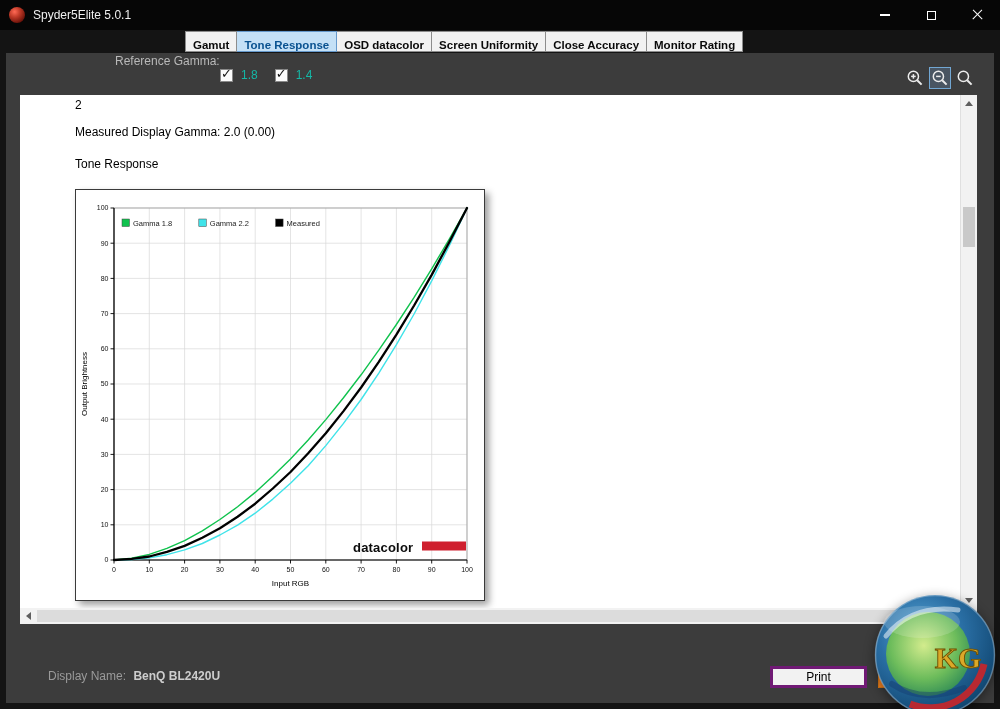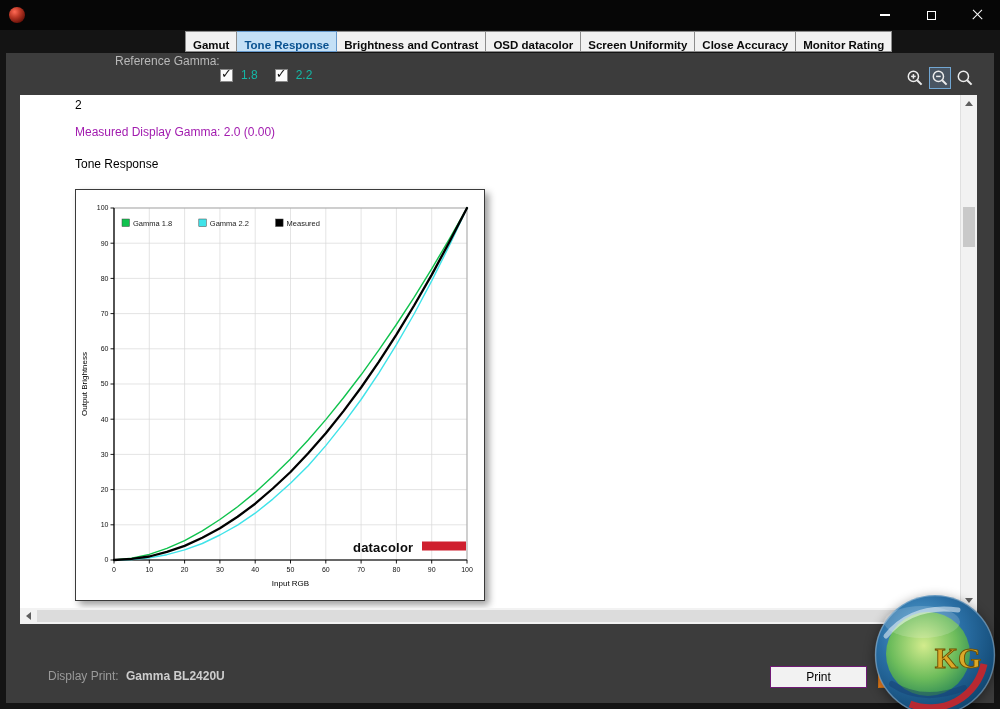--- a/index.html
+++ b/index.html
@@ -34,21 +34,21 @@
   .cb{position:relative;width:13px;height:13px;background:#fcfcfc;border:1px solid #8a8a8a;}
   .ck{position:absolute;left:0;top:-4px;font-size:13px;font-weight:bold;color:#151515;}
   .optlabel{font-size:12px;color:#14b8a6;}
 
   .zoom-buttons{position:absolute;right:24px;top:67px;display:flex;gap:3px;z-index:5;}
   .zoombtn{width:22px;height:22px;display:flex;align-items:center;justify-content:center;border:1px solid transparent;}
   .zoombtn.sel{border-color:#72a7d3;background:rgba(110,160,210,0.25);}
 
   .content-panel{position:absolute;left:20px;top:95px;width:957px;height:513px;background:#fff;z-index:4;}
   .frag{position:absolute;left:55px;top:3px;font-size:12px;color:#000;}
-  .measured{position:absolute;left:55px;top:30px;font-size:12px;color:#a21caf;}
+  .measured{position:absolute;left:55px;top:30px;font-size:12px;color:#000000;}
   .section-title{position:absolute;left:55px;top:62px;font-size:12px;color:#000;}
   .chart-box{position:absolute;left:55px;top:94px;width:410px;height:412px;background:#fff;border:1px solid #3a3a3a;
     box-shadow:4px 4px 7px rgba(0,0,0,0.38);}
   #plot{display:block;}
   #plot text{font-family:"Liberation Sans","DejaVu Sans",sans-serif;}
 
   .vscroll{position:absolute;right:0;top:0;width:17px;height:513px;background:#f2f2f2;border-left:1px solid #e0e0e0;}
   .vs-btn{position:absolute;left:0;width:16px;height:16px;display:flex;align-items:center;justify-content:center;background:#f2f2f2;}
   .vs-up{top:0;}
   .vs-down{bottom:0;}
@@ -63,68 +63,68 @@
   .tri{width:0;height:0;}
   .tri-up{border-left:4px solid transparent;border-right:4px solid transparent;border-bottom:5px solid #5f5f5f;}
   .tri-down{border-left:4px solid transparent;border-right:4px solid transparent;border-top:5px solid #5f5f5f;}
   .tri-left{border-top:4px solid transparent;border-bottom:4px solid transparent;border-right:5px solid #5f5f5f;}
   .tri-right{border-top:4px solid transparent;border-bottom:4px solid transparent;border-left:5px solid #5f5f5f;}
 
   .display-name{position:absolute;left:48px;top:669px;font-size:12px;color:#9a9a9a;z-index:5;}
   .dn-value{font-weight:bold;color:#cdcdcd;margin-left:4px;}
   .btn{position:absolute;top:666px;width:97px;height:22px;font-size:12px;display:flex;align-items:center;justify-content:center;
     font-family:inherit;cursor:default;z-index:5;}
-  .btn-print{left:770px;background:#f2f2f2;border:1px solid #701a75;color:#000;}
+  .btn-print{left:770px;background:#f2f2f2;border:3px solid #701a75;color:#000;}
   .btn-close{left:878px;background:var(--close-button,#f28222);border:1px solid #d97714;color:#fff;}
 
   .watermark{position:absolute;left:872px;top:592px;width:126px;height:126px;z-index:30;
     filter:drop-shadow(0 3px 6px rgba(0,0,0,0.45));}
 </style>
 </head>
 <body>
 
 <div class="titlebar">
   <div class="app-icon"></div>
+  <div class="title">Spyder5Elite 5.0.1</div>
   <div class="win-btn win-min">
     <span class="glyph-min"></span>
   </div>
   <div class="win-btn win-max">
     <span class="glyph-max"></span>
   </div>
   <div class="win-btn win-close">
     <span class="glyph-close"></span>
   </div>
 </div>
 
 <div class="frame"></div>
 <div class="inner-panel"></div>
 
 <div class="tabbar">
     <div class="tab">Gamut</div>
     <div class="tab active">Tone Response</div>
-    <div class="tab">Brightness and Contrast</div>
     <div class="tab">OSD datacolor</div>
     <div class="tab">Screen Uniformity</div>
     <div class="tab">Close Accuracy</div>
     <div class="tab">Monitor Rating</div>
   </div>
 
 <div class="toolbar-label">Reference Gamma:</div>
 <div class="gamma-options">
     <div class="opt">
       <span class="cb">
         <span class="ck">✓</span>
       </span>
       <span class="optlabel">1.8</span>
     </div>
     <div class="opt">
       <span class="cb">
         <span class="ck">✓</span>
       </span>
-      <span class="optlabel">2.2</span>
+      <span class="optlabel">1.4</span>
     </div>
   </div>
 <div class="zoom-buttons">
     <div class="zoombtn">
       <svg width="18" height="18" viewBox="0 0 18 18">
         <g fill="none" stroke="#ececec" stroke-width="1.5">
           <circle cx="7.4" cy="7.4" r="5.1"></circle>
           <line x1="11.2" y1="11.2" x2="15.6" y2="15.6" stroke-width="2"></line>
           <line x1="5.1" y1="7.4" x2="9.7" y2="7.4"></line>
           <line x1="7.4" y1="5.1" x2="7.4" y2="9.7"></line>
@@ -265,22 +265,22 @@
   <div class="hs-btn hs-left">
     <span class="tri tri-left"></span>
   </div>
   <div class="hs-thumb"></div>
   <div class="hs-btn hs-right">
     <span class="tri tri-right"></span>
   </div>
 </div>
 
 <div class="display-name">
-  <span>Display Print:</span>
-  <span class="dn-value">Gamma BL2420U</span>
+  <span>Display Name:</span>
+  <span class="dn-value">BenQ BL2420U</span>
 </div>
 <button class="btn btn-print">Print</button>
 <button class="btn btn-close">Close</button>
 
 <div class="watermark">
   <svg width="126" height="126" viewBox="0 0 126 126">
     <defs>
       <radialGradient id="wmBlue" cx="38%" cy="32%" r="78%">
         <stop offset="0%" stop-color="#5aa7d6"></stop>
         <stop offset="45%" stop-color="#2a6fa5"></stop>

